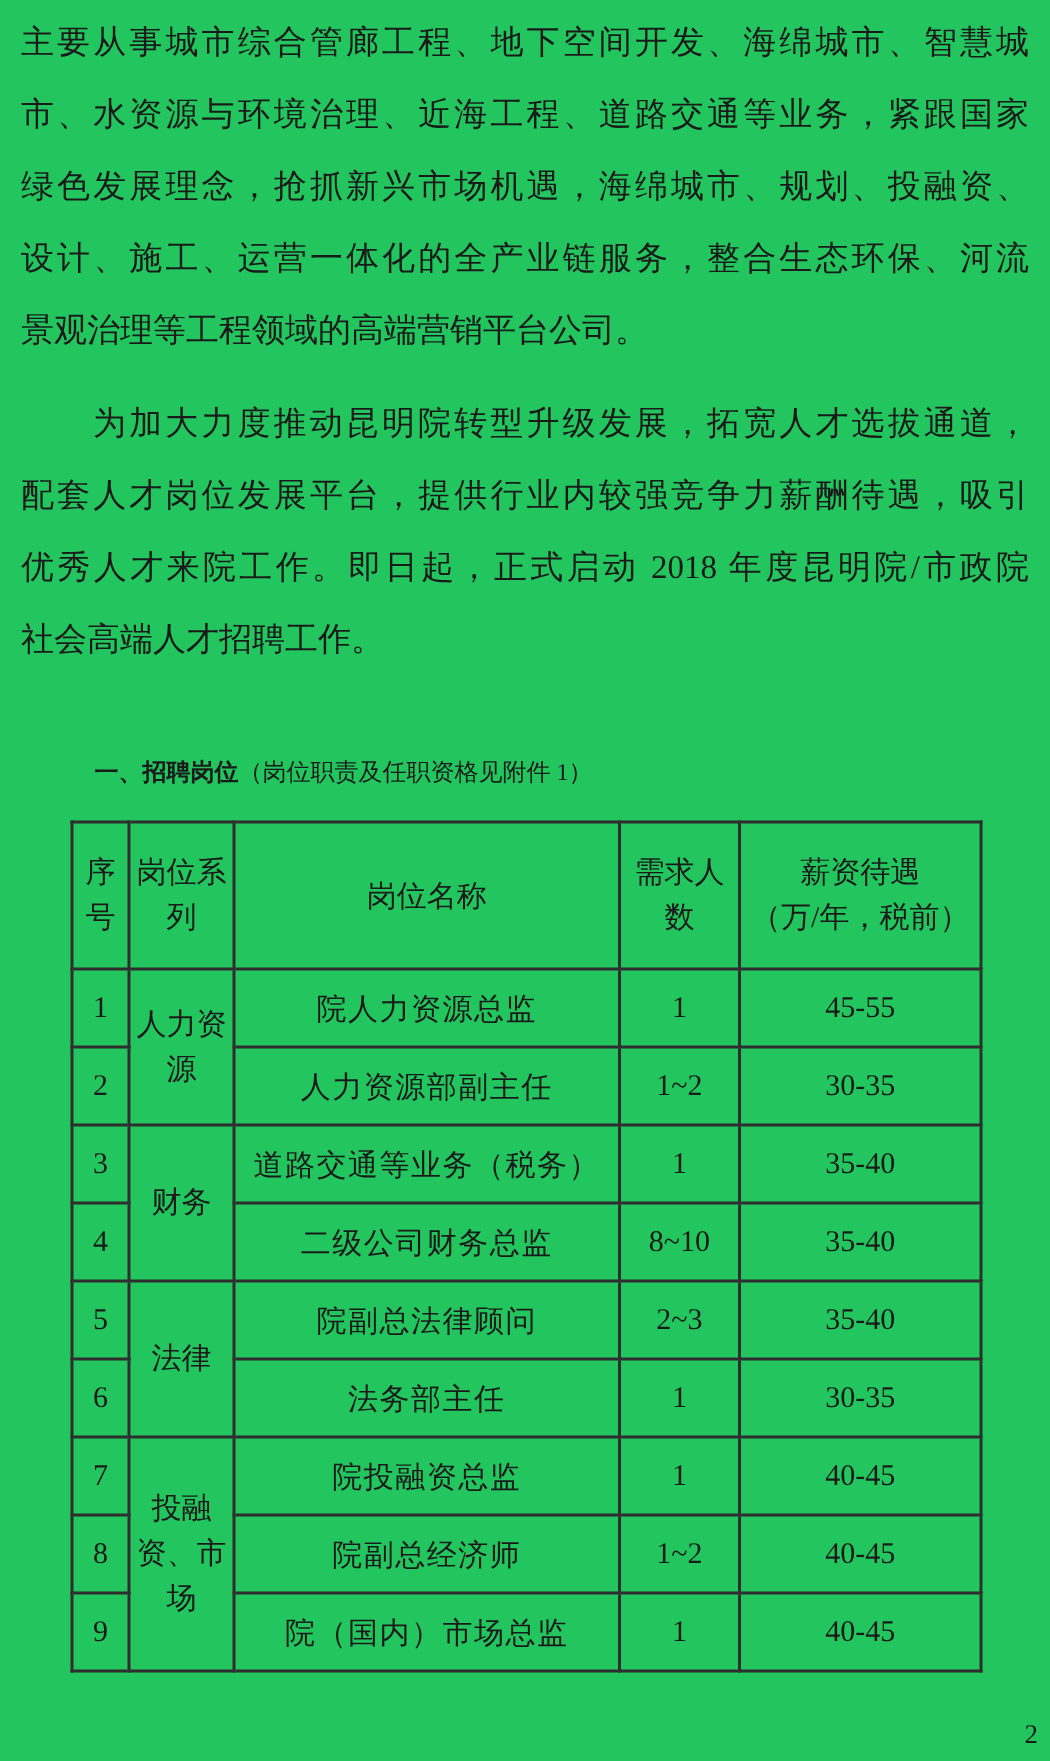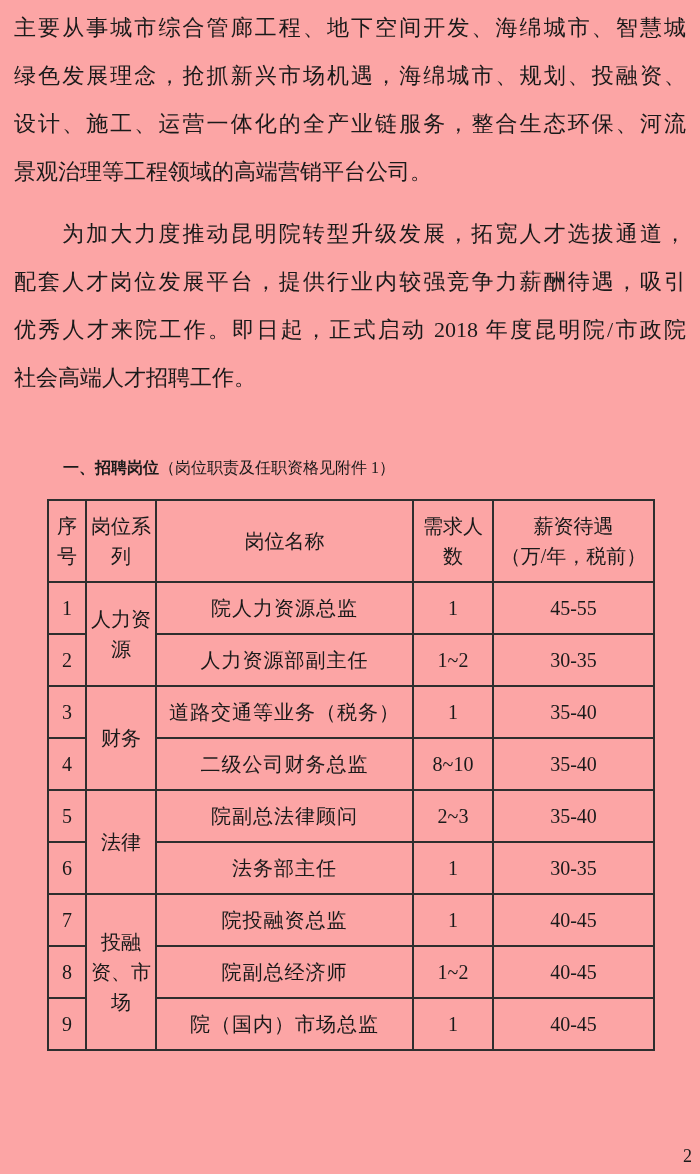--- a/index.html
+++ b/index.html
@@ -1,20 +1,20 @@
 <!DOCTYPE html>
 <html><head>
 <meta charset="utf-8">
 <style>
   html,body { margin:0; padding:0; background:#888; }
   .page {
     position:relative;
     width:700px; height:1174px;
     margin:0 auto;
-    background:#fca5a5;
+    background:#22c55e;
     font-family:"Liberation Serif","DejaVu Serif",serif;
     color:#1a1a1a;
     overflow:hidden;
   }
   .text-block { margin:4px 14px 0 14px; font-size:22px; line-height:48px; }
   .para { margin:0; }
   .para2 { margin-top:14px; }
   .line { text-align:justify; text-align-last:justify; }
   .line.last-line { text-align:right; text-align-last:left; }
   .indent-line { text-indent:48px; }
@@ -34,21 +34,21 @@
     font-size:20px;
   }
   table.recruit td, table.recruit th {
     border:2px solid #2e2e2e;
     text-align:center;
     vertical-align:middle;
     font-weight:normal;
     padding:0;
     overflow:hidden;
   }
-  tr.header-row { height:82px;padding-left:32px; }
+  tr.header-row { height:98px;padding-left:32px; }
   tr.data-row { height:52px; }
   th.th-index { padding:0; line-height:30px; }
   th.th-series { padding:0 10px; line-height:30px; }
   th.th-headcount { padding:0 14px; line-height:30px; }
   th.th-salary div { line-height:30px;text-align:center; }
   td.cell-series { padding:0 10px; line-height:30px; }
   td.cell-position { letter-spacing:1px; white-space:nowrap; }
   td.cell-index, td.cell-headcount, td.cell-salary { font-family:"Liberation Serif","DejaVu Serif",serif; }
 
   .page-number {
@@ -58,20 +58,21 @@
   }
 </style>
 </head>
 <body>
 
 <div class="page">
 
   <div class="text-block">
     <div class="para">
       <div class="line">主要从事城市综合管廊工程、地下空间开发、海绵城市、智慧城</div>
+      <div class="line">市、水资源与环境治理、近海工程、道路交通等业务，紧跟国家</div>
       <div class="line">绿色发展理念，抢抓新兴市场机遇，海绵城市、规划、投融资、</div>
       <div class="line">设计、施工、运营一体化的全产业链服务，整合生态环保、河流</div>
       <div class="line last-line">景观治理等工程领域的高端营销平台公司。</div>
     </div>
     <div class="para para2">
       <div class="line indent-line">为加大力度推动昆明院转型升级发展，拓宽人才选拔通道，</div>
       <div class="line">配套人才岗位发展平台，提供行业内较强竞争力薪酬待遇，吸引</div>
       <div class="line">优秀人才来院工作。即日起，正式启动 2018 年度昆明院/市政院</div>
       <div class="line last-line">社会高端人才招聘工作。</div>
     </div>

